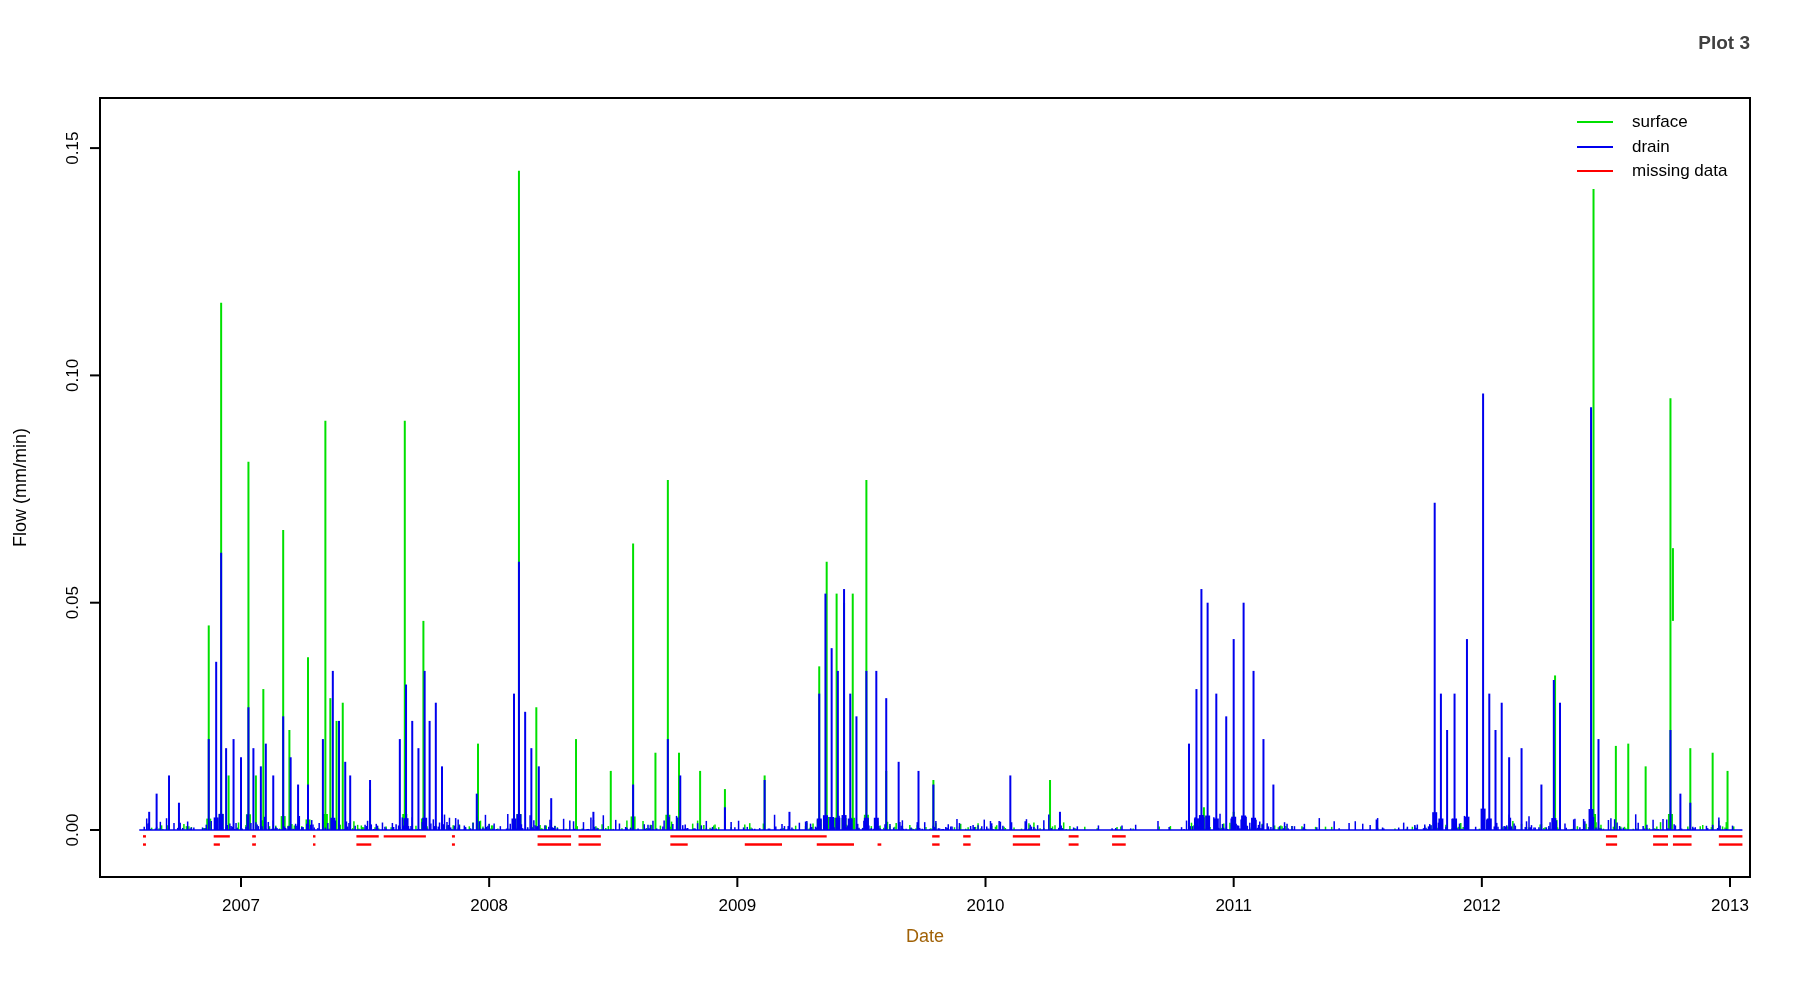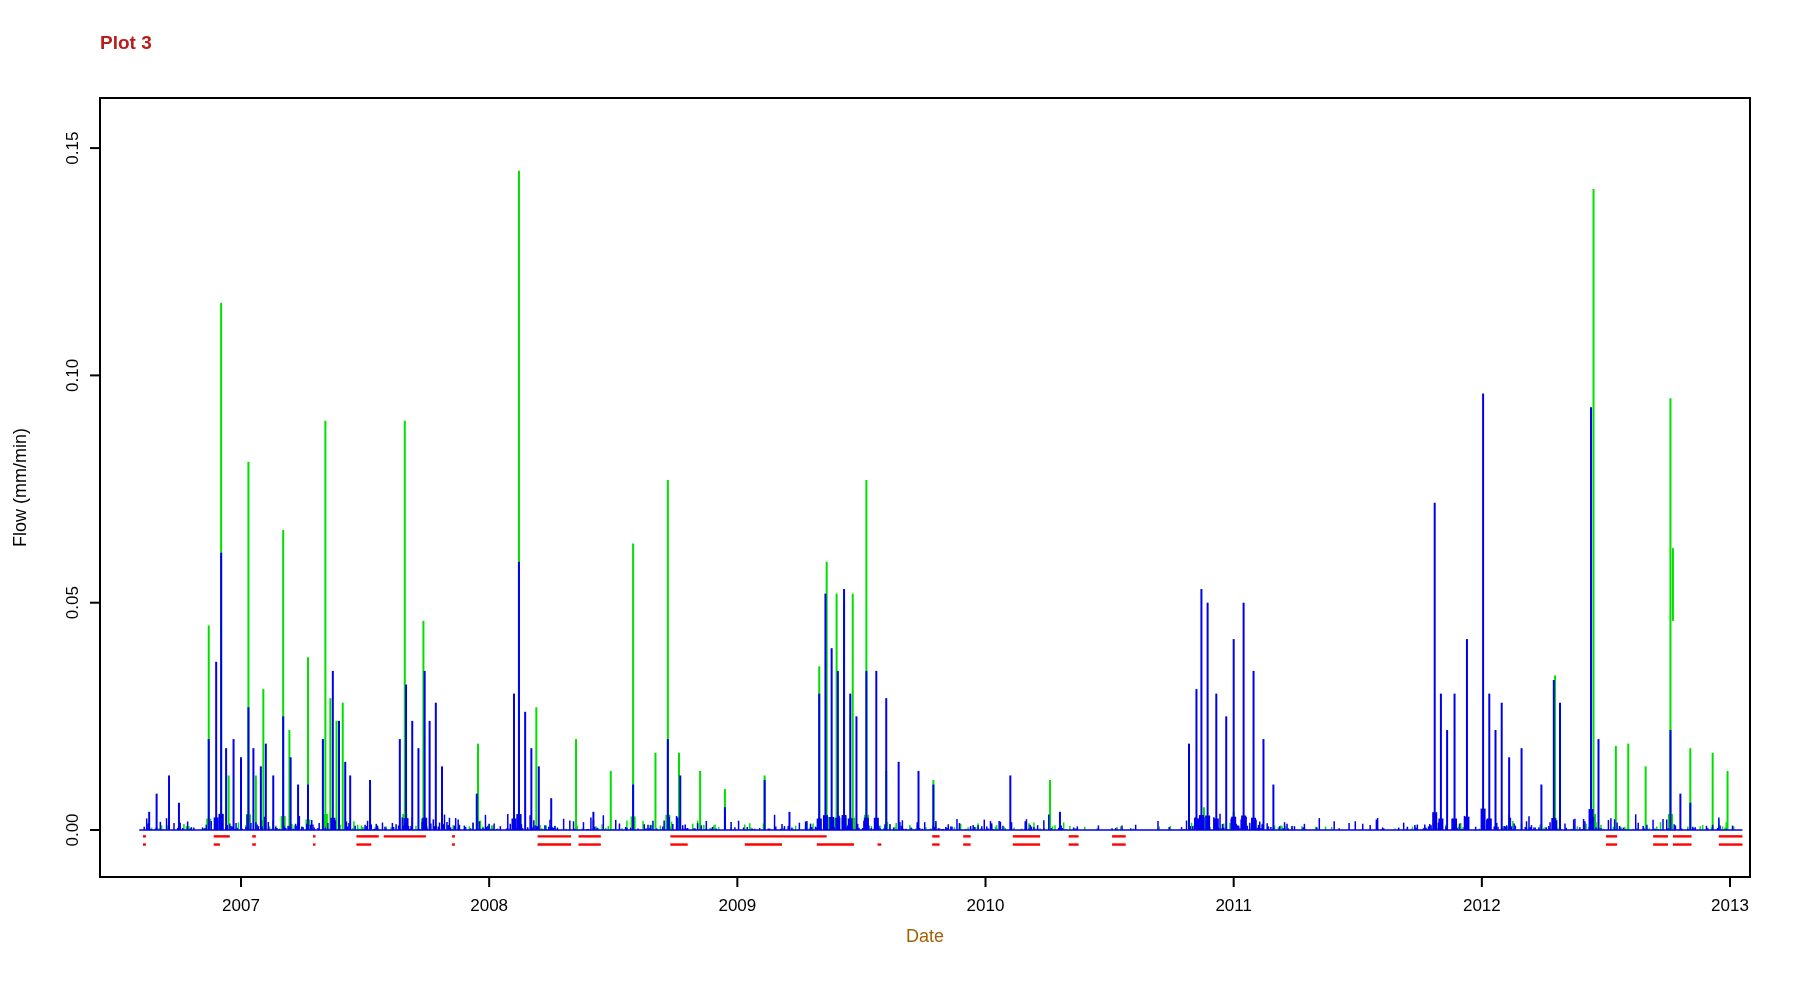--- a/index.html
+++ b/index.html
@@ -1,19 +1,19 @@
 <!DOCTYPE html>
 <html><head>
 <meta charset="utf-8">
 <style>
   html,body{margin:0;padding:0;background:#ffffff;}
   #canvas{position:relative;width:1800px;height:1000px;background:#ffffff;
           font-family:"Liberation Sans", sans-serif;overflow:hidden;}
-  #chart-title{position:absolute;left:100px;top:32px;width:1650px;text-align:left;
-               font-size:19px;font-weight:bold;color:#b91c1c;}
+  #chart-title{position:absolute;left:100px;top:32px;width:1650px;text-align:right;
+               font-size:19px;font-weight:bold;color:#404040;}
   #x-axis-label{position:absolute;left:100px;top:926px;width:1650px;text-align:center;
                 font-size:18px;color:#a16207;}
   #y-axis-label{position:absolute;left:-80px;top:477px;width:200px;text-align:center;
                 transform:rotate(-90deg);font-size:18px;color:#000;white-space:nowrap;}
   #plot-svg{position:absolute;left:0;top:0;}
   #legend{position:absolute;left:1577px;top:110px;}
   .legend-row{display:flex;align-items:center;height:24.5px;}
   .legend-line{width:36px;height:2px;margin-right:19px;flex:0 0 auto;}
   .legend-label{font-size:17px;color:#000;white-space:nowrap;}
 </style>
@@ -1138,13 +1138,27 @@
         <text x="72" y="830" text-anchor="middle" font-size="17" fill="#000" transform="rotate(-90 72 830)" dy="6" font-family="&quot;Liberation Sans&quot;, sans-serif">0.00</text>
         <line x1="100" y1="602.7" x2="90" y2="602.7" stroke="#000" stroke-width="2"></line>
         <text x="72" y="602.7" text-anchor="middle" font-size="17" fill="#000" transform="rotate(-90 72 602.7)" dy="6" font-family="&quot;Liberation Sans&quot;, sans-serif">0.05</text>
         <line x1="100" y1="375.4" x2="90" y2="375.4" stroke="#000" stroke-width="2"></line>
         <text x="72" y="375.4" text-anchor="middle" font-size="17" fill="#000" transform="rotate(-90 72 375.4)" dy="6" font-family="&quot;Liberation Sans&quot;, sans-serif">0.10</text>
         <line x1="100" y1="148.10000000000002" x2="90" y2="148.10000000000002" stroke="#000" stroke-width="2"></line>
         <text x="72" y="148.10000000000002" text-anchor="middle" font-size="17" fill="#000" transform="rotate(-90 72 148.10000000000002)" dy="6" font-family="&quot;Liberation Sans&quot;, sans-serif">0.15</text>
       </g>
     </svg>
 
+  <div id="legend">
+    <div class="legend-row">
+      <span class="legend-line" style="background: rgb(0, 224, 0);"></span>
+      <span class="legend-label">surface</span>
+    </div>
+    <div class="legend-row">
+      <span class="legend-line" style="background: rgb(0, 0, 238);"></span>
+      <span class="legend-label">drain</span>
+    </div>
+    <div class="legend-row">
+      <span class="legend-line" style="background: rgb(255, 0, 0);"></span>
+      <span class="legend-label">missing data</span>
+    </div>
+  </div>
 </div>
 
 </body></html>

